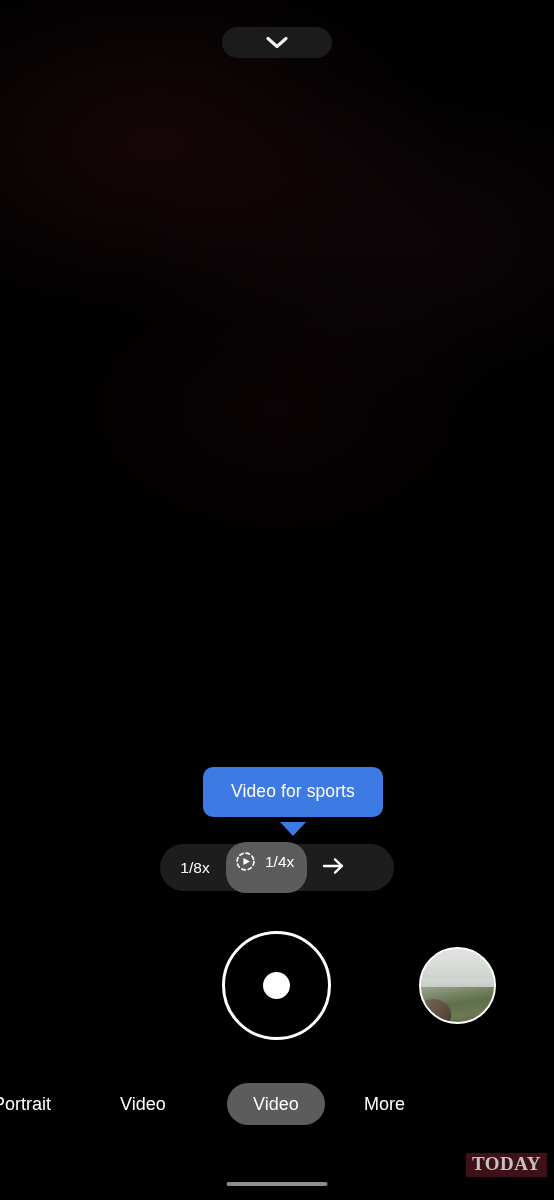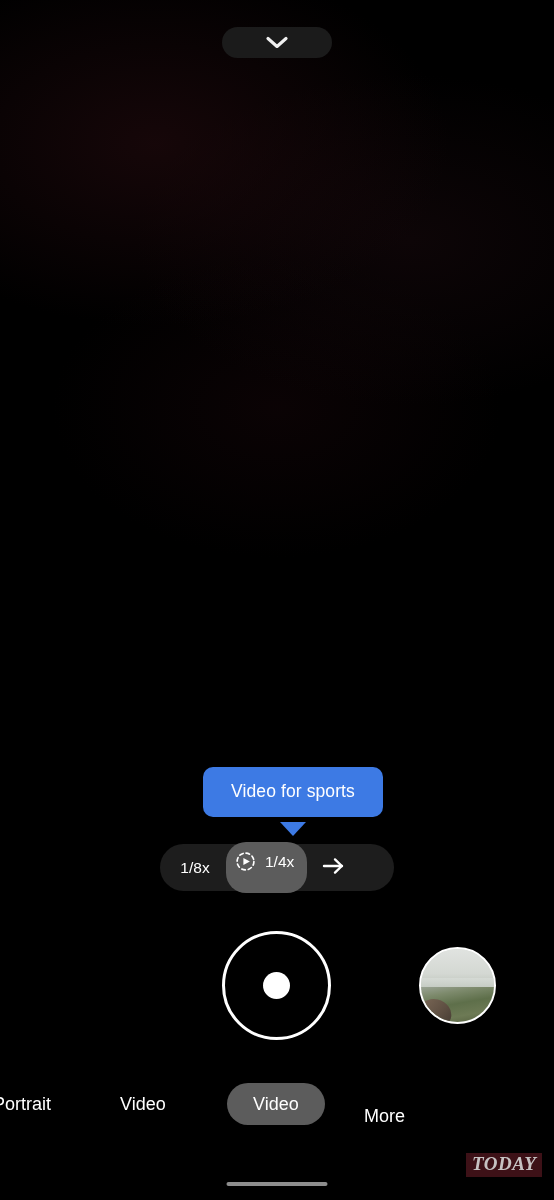--- a/index.html
+++ b/index.html
@@ -212,38 +212,37 @@
     font-size: 18px;
     cursor: pointer;
     user-select: none;
     white-space: nowrap;
     position: absolute;
     top: 50%;
     transform: translateY(-50%);
   }
   .mode.m0 { left: -7px; }
   .mode.m1 { left: 120px; }
-  .mode.m3 { left: 364px; margin-top: 12px; }
+  .mode.m3 { left: 364px; }
   .mode.selected {
     left: 227px;
     background: #5c5c5c;
     border-radius: 23px;
     padding: 12px 26px;
     line-height: 1;
   }
 
   
   .watermark {
     position: absolute;
     left: 466px;
     top: 1153px;
     background: #3d1117;
     color: #c6c2c2;
     font-family: "Liberation Serif", serif;
-    font-style: italic;
     font-weight: bold;
     font-size: 19px;
     letter-spacing: 0.5px;
     padding: 1px 6px 2px 6px;
     line-height: 1.1;
   }
 
   
   .home-indicator {
     position: absolute;

